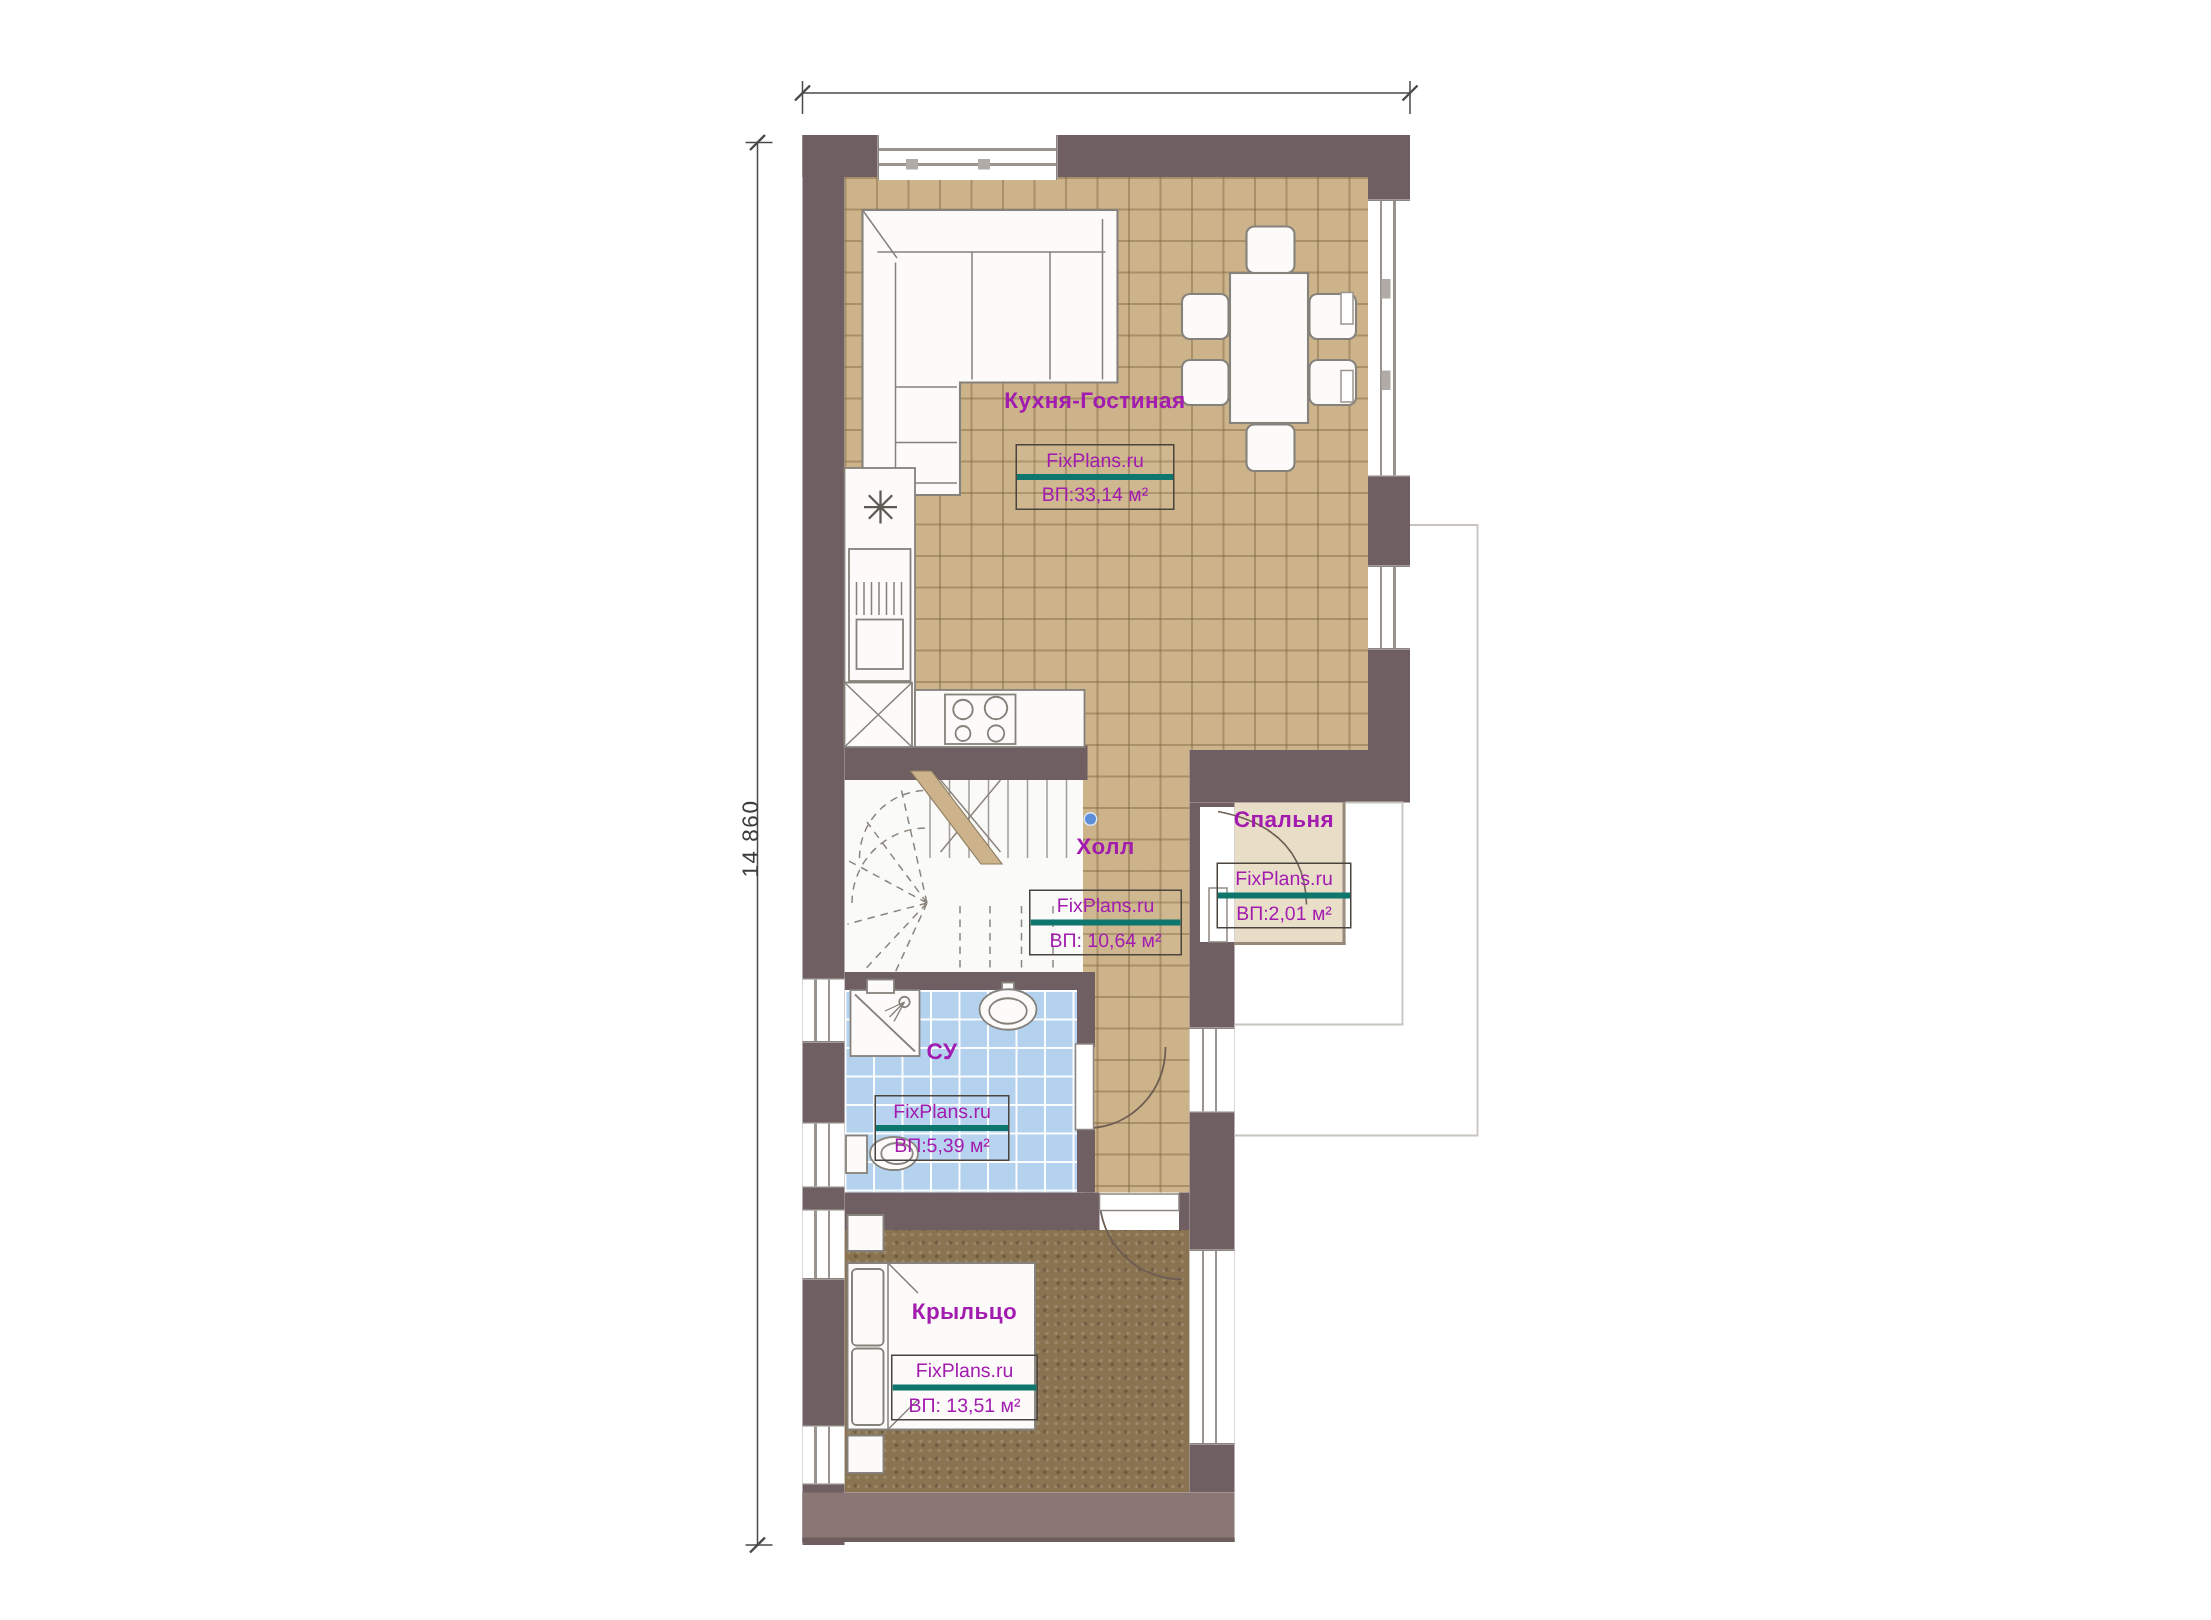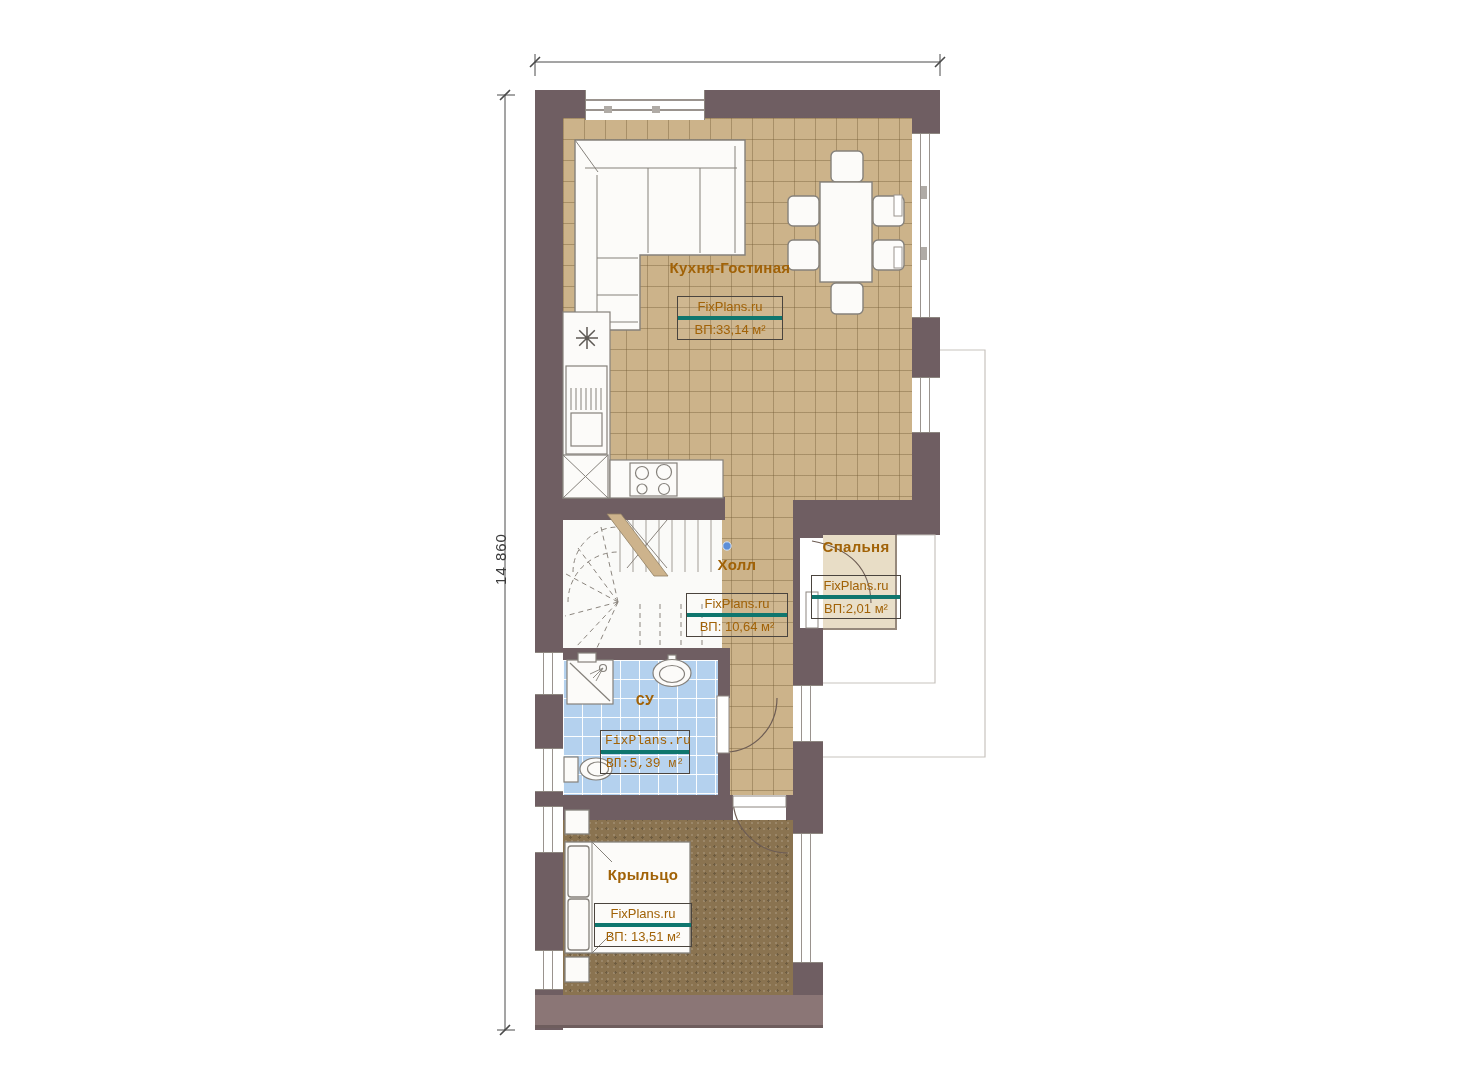--- a/index.html
+++ b/index.html
@@ -25,21 +25,21 @@
   .win-v{position:absolute;background-color:#ffffff;box-sizing:border-box;
     background-image:linear-gradient(90deg,transparent 8px,#9a938e 8px,#9a938e 9.5px,transparent 9.5px,
                      transparent 17px,#9a938e 17px,#9a938e 18.5px,transparent 18.5px);
     border-top:1.5px solid #8d8680;border-bottom:1.5px solid #8d8680;}
   .win-h{position:absolute;background-color:#ffffff;box-sizing:border-box;
     background-image:linear-gradient(180deg,transparent 9px,#9a938e 9px,#9a938e 10.5px,transparent 10.5px,
                      transparent 19px,#9a938e 19px,#9a938e 20.5px,transparent 20.5px);
     border-left:1.5px solid #8d8680;border-right:1.5px solid #8d8680;}
   .door-gap{position:absolute;background:#ffffff;}
   svg.linework{position:absolute;left:0;top:0;pointer-events:none;}
-  .room-label{position:absolute;text-align:center;color:#a16207;z-index:30;}
+  .room-label{position:absolute;text-align:center;color:#a21caf;z-index:30;}
   .room-name{font-size:15px;font-weight:bold;letter-spacing:.3px;}
   .info-box{margin:20px auto 0;border:1px solid #4a443e;background:rgba(255,255,255,.06);}
   .info-row{font-size:13px;line-height:17px;padding:1px 4px;white-space:nowrap;}
   .info-row + .info-row{border-top:4px solid #0f766e;}
   .dim-label{position:absolute;font-size:15px;color:#3c3c3c;text-align:center;letter-spacing:1px;z-index:30;}
   .dim-label.vertical{transform:rotate(-90deg);transform-origin:center;}
 </style>
 </head>
 <body>
 
@@ -212,21 +212,21 @@
   </div>
 
   <div class="room-label" style="left:756px;top:538px;width:200px;">
     <div class="room-name">Спальня</div>
     <div class="info-box" style="width:88px;">
       <div class="info-row">FixPlans.ru</div>
       <div class="info-row">ВП:2,01 м²</div>
     </div>
   </div>
 
-  <div class="room-label" style="left:545px;top:693px;width:200px;font-family:Liberation Mono, monospace;">
+  <div class="room-label" style="left:528px;top:693px;width:200px;">
     <div class="room-name">СУ</div>
     <div class="info-box" style="width:88px;">
       <div class="info-row">FixPlans.ru</div>
       <div class="info-row">ВП:5,39 м²</div>
     </div>
   </div>
 
   <div class="room-label" style="left:543px;top:866px;width:200px;">
     <div class="room-name">Крыльцо</div>
     <div class="info-box" style="width:96px;">

